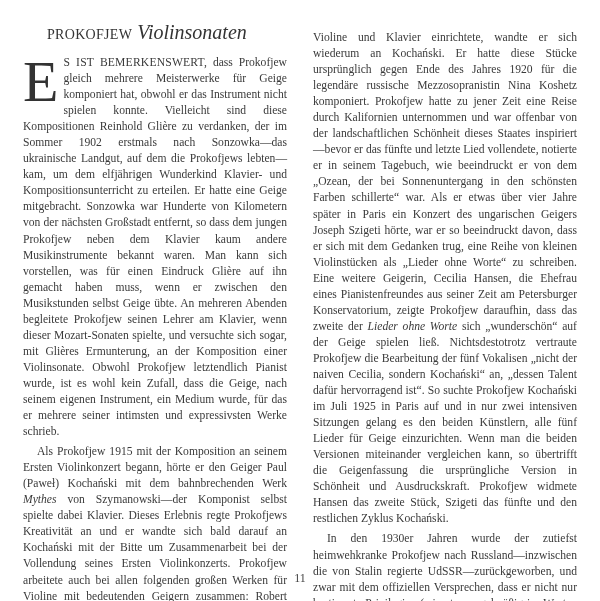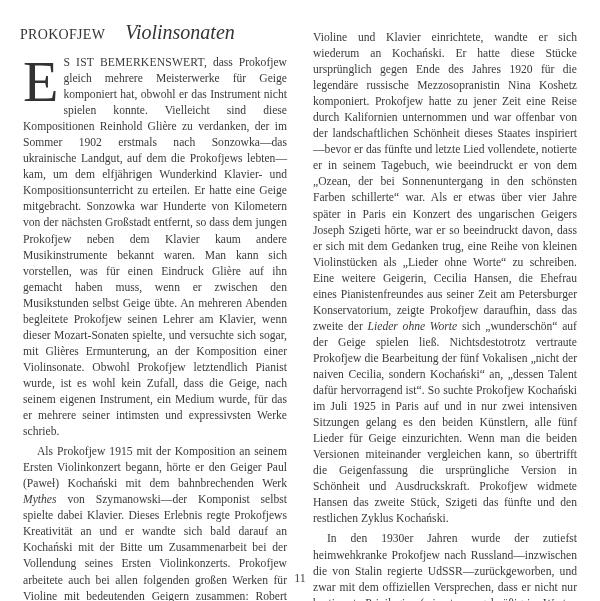--- a/index.html
+++ b/index.html
@@ -6,22 +6,22 @@
   body {
     width: 600px; height: 601px; overflow: hidden; position: relative;
     font-family: "Liberation Serif", "DejaVu Serif", serif;
     color: #3a3a3a;
   }
   .page-title {
     position: absolute; left: 20px; top: 22px;
     font-size: 15.5px; line-height: 20px; color: #333;
     white-space: nowrap;
   }
-  .page-title .composer { letter-spacing: 0.3px; font-size: 14px; }
-  .page-title .work { font-style: italic; font-size: 20px; margin-left: 20px; text-align: center; }
+  .page-title .composer { letter-spacing: 0.3px; font-size: 14px; margin-left: 27px; }
+  .page-title .work { font-style: italic; font-size: 20px; margin-left: 5px; text-align: center; }
   .col {
     position: absolute; top: 51px; width: 272px;
     font-size: 11.6px; line-height: 16.05px;
     text-align: justify; hyphens: manual;
   }
   .col-left { left: 19px; }
   .col-right { left: 309px; top: 26px; }
   .col p { margin: 4px; text-indent: 0; }
   .col p.indent { text-indent: 14px; }
   .dropcap {

